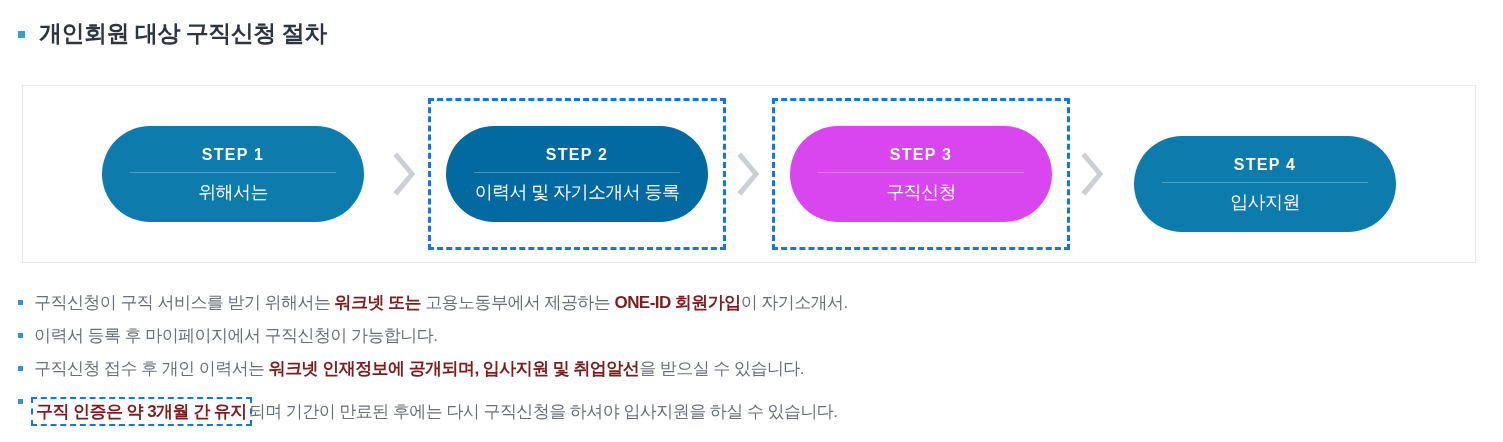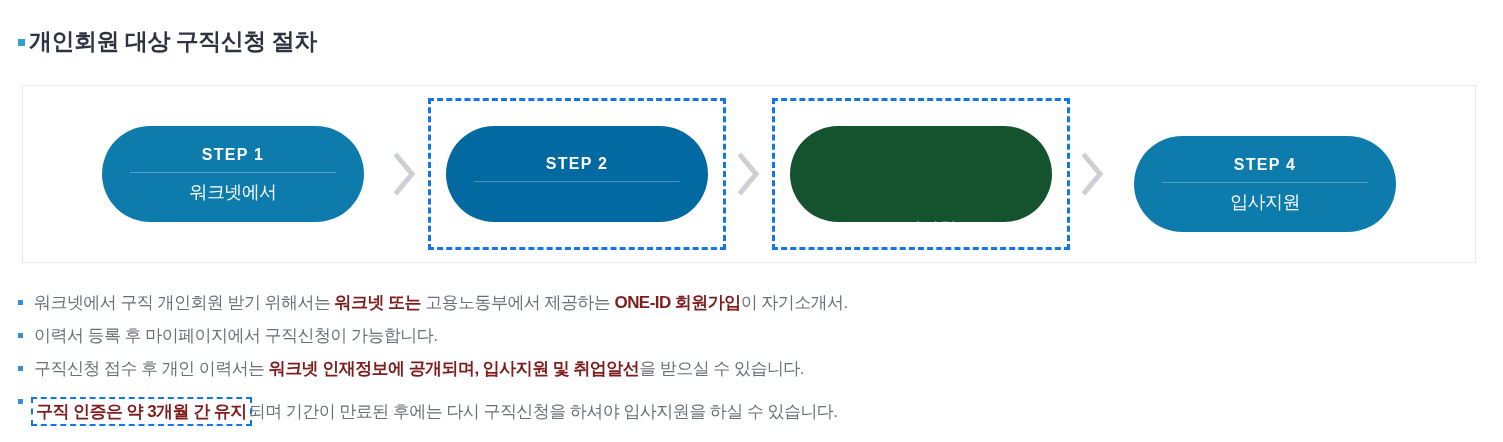--- a/index.html
+++ b/index.html
@@ -17,22 +17,21 @@
     position: relative;
   }
 
   
   .page-title {
     position: absolute;
     left: 18px;
     top: 22px;
     display: flex;
     align-items: center;
-    gap: 4px;
-    margin-top: 8px;
+    gap: 14px;
   }
   .title-bullet {
     width: 7px;
     height: 7px;
     background: #2fa3c9;
     flex: 0 0 auto;
     position: relative;
     top: 1px;
   }
   .title-text {
@@ -176,41 +175,42 @@
   <span class="title-bullet"></span>
   <span class="title-text">개인회원 대상 구직신청 절차</span>
 </div>
 
 <div class="steps-panel">
   <div class="steps-row" id="steps-row">
       <div class="step-cell">
         <div class="step-pill" style="background: rgb(13, 124, 172);">
           <div class="step-label">STEP 1</div>
           <div class="step-divider"></div>
-          <div class="step-name">워크넷에서</div>
+          <div class="step-name">위해서는</div>
         </div>
       </div>
       <div class="step-arrow">
         <svg width="26" height="44" viewBox="0 0 26 44" aria-hidden="true">
           <path d="M5 4 L20 22 L5 40" fill="none" stroke="#cccfd3" stroke-width="5" stroke-linecap="square" stroke-linejoin="miter"></path>
         </svg>
       </div>
       <div class="step-cell highlighted">
         <div class="step-pill" style="background: #0369a1;">
           <div class="step-label">STEP 2</div>
           <div class="step-divider"></div>
+          <div class="step-name">이력서 및 자기소개서 등록</div>
         </div>
       </div>
       <div class="step-arrow">
         <svg width="26" height="44" viewBox="0 0 26 44" aria-hidden="true">
           <path d="M5 4 L20 22 L5 40" fill="none" stroke="#cccfd3" stroke-width="5" stroke-linecap="square" stroke-linejoin="miter"></path>
         </svg>
       </div>
       <div class="step-cell highlighted">
-        <div class="step-pill" style="background: #14532d; gap: 37px;">
+        <div class="step-pill" style="background: #d946ef;">
           <div class="step-label">STEP 3</div>
           <div class="step-divider"></div>
           <div class="step-name">구직신청</div>
         </div>
       </div>
       <div class="step-arrow">
         <svg width="26" height="44" viewBox="0 0 26 44" aria-hidden="true">
           <path d="M5 4 L20 22 L5 40" fill="none" stroke="#cccfd3" stroke-width="5" stroke-linecap="square" stroke-linejoin="miter"></path>
         </svg>
       </div>
@@ -220,21 +220,21 @@
           <div class="step-divider"></div>
           <div class="step-name">입사지원</div>
         </div>
       </div>
     </div>
 </div>
 
 <div class="notes" id="notes-list">
     <div class="note-item">
       <span class="note-bullet" style="background: rgb(58, 143, 208);"></span>
-      <span class="note-text"><span>워크넷에서 구직 개인회원 받기 위해서는 </span><b>워크넷 또는</b><span> 고용노동부에서 제공하는 </span><b>ONE-ID 회원가입</b><span>이 자기소개서.</span></span>
+      <span class="note-text"><span>구직신청이 구직 서비스를 받기 위해서는 </span><b>워크넷 또는</b><span> 고용노동부에서 제공하는 </span><b>ONE-ID 회원가입</b><span>이 자기소개서.</span></span>
     </div>
     <div class="note-item">
       <span class="note-bullet" style="background: rgb(58, 143, 208);"></span>
       <span class="note-text"><span>이력서 등록 후 마이페이지에서 구직신청이 가능합니다.</span></span>
     </div>
     <div class="note-item">
       <span class="note-bullet" style="background: rgb(58, 143, 208);"></span>
       <span class="note-text"><span>구직신청 접수 후 개인 이력서는 </span><b>워크넷 인재정보에 공개되며, 입사지원 및 취업알선</b><span>을 받으실 수 있습니다.</span></span>
     </div>
     <div class="note-item boxed">

